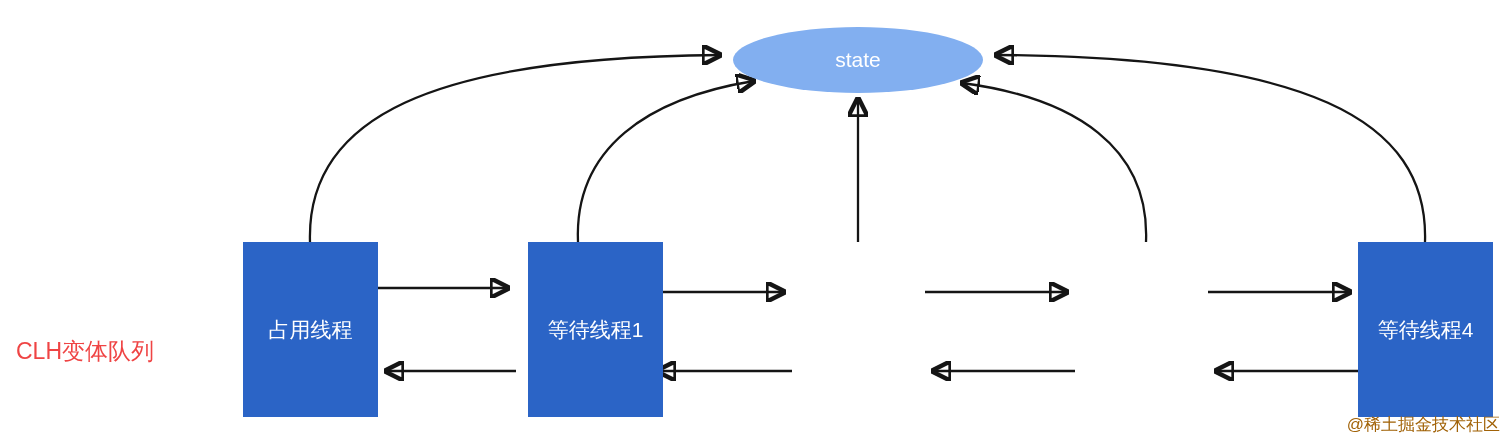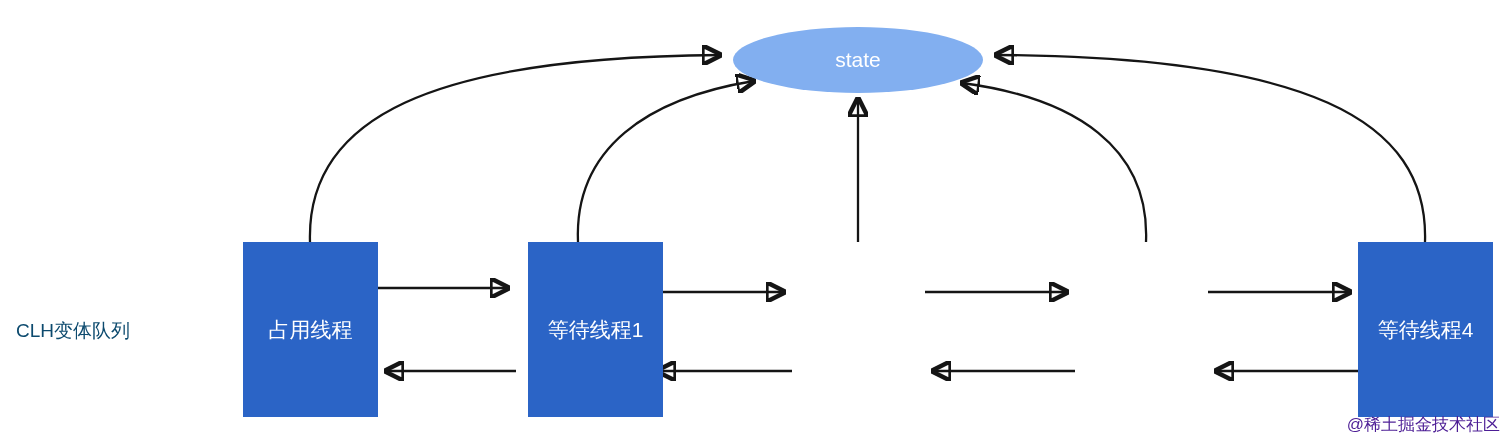--- a/index.html
+++ b/index.html
@@ -56,31 +56,31 @@
     white-space: nowrap;
   }
   .node1 { left: 243px; }
   .node2 { left: 528px; }
   .node3 { left: 792px; }
   .node4 { left: 1075px; }
   .node5 { left: 1358px; }
   .side-label {
     position: absolute;
     left: 16px;
-    top: 318px;
-    font-size: 19px;
-    color: #0c4a6e;
+    top: 336px;
+    font-size: 23px;
+    color: #ef4444;
     white-space: nowrap;
   }
   .watermark {
     position: absolute;
     right: 12px;
     bottom: 8px;
     font-size: 17px;
-    color: #4c1d95;
+    color: #a16207;
     white-space: nowrap;
   }
 </style>
 </head>
 <body>
 
 <div class="canvas">
 
   <svg class="arrows" viewBox="0 0 1512 444" xmlns="http://www.w3.org/2000/svg">
     <defs>

